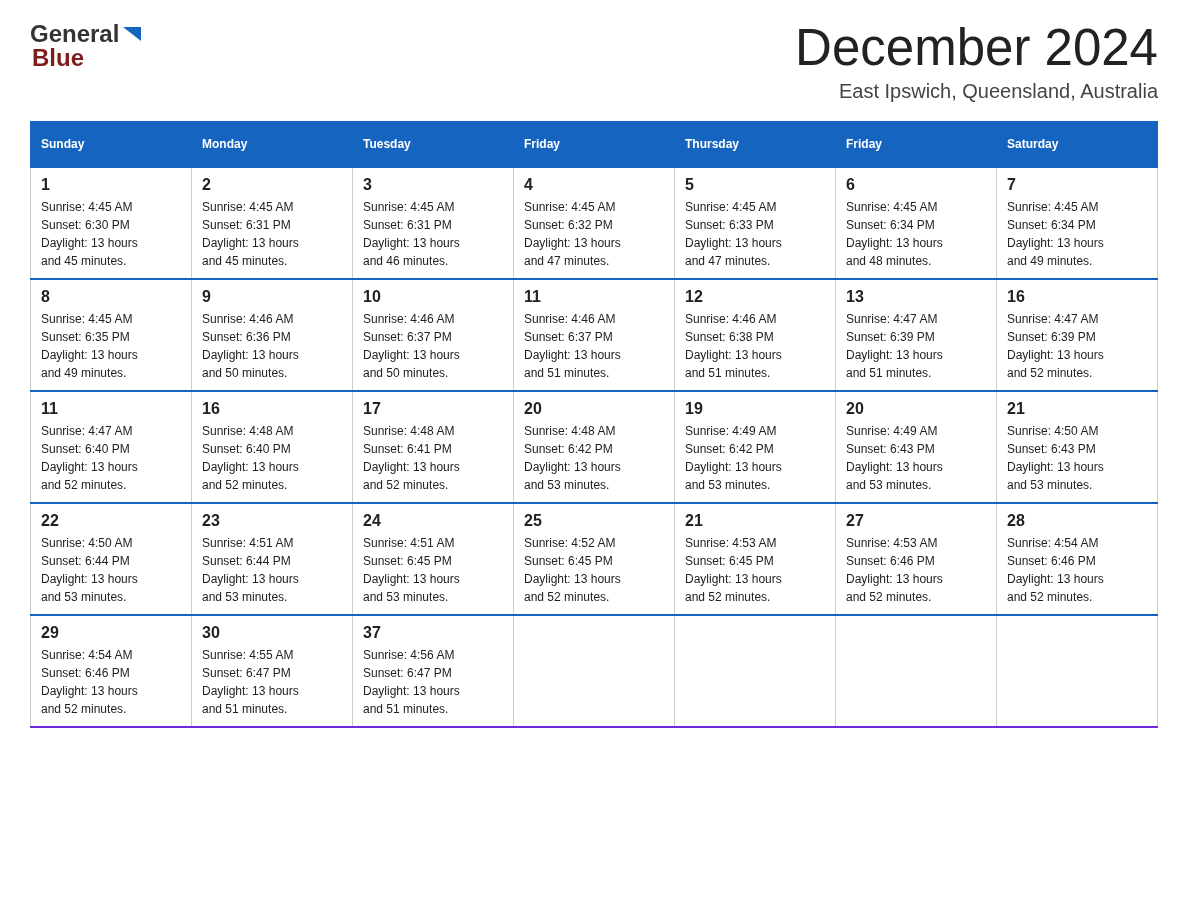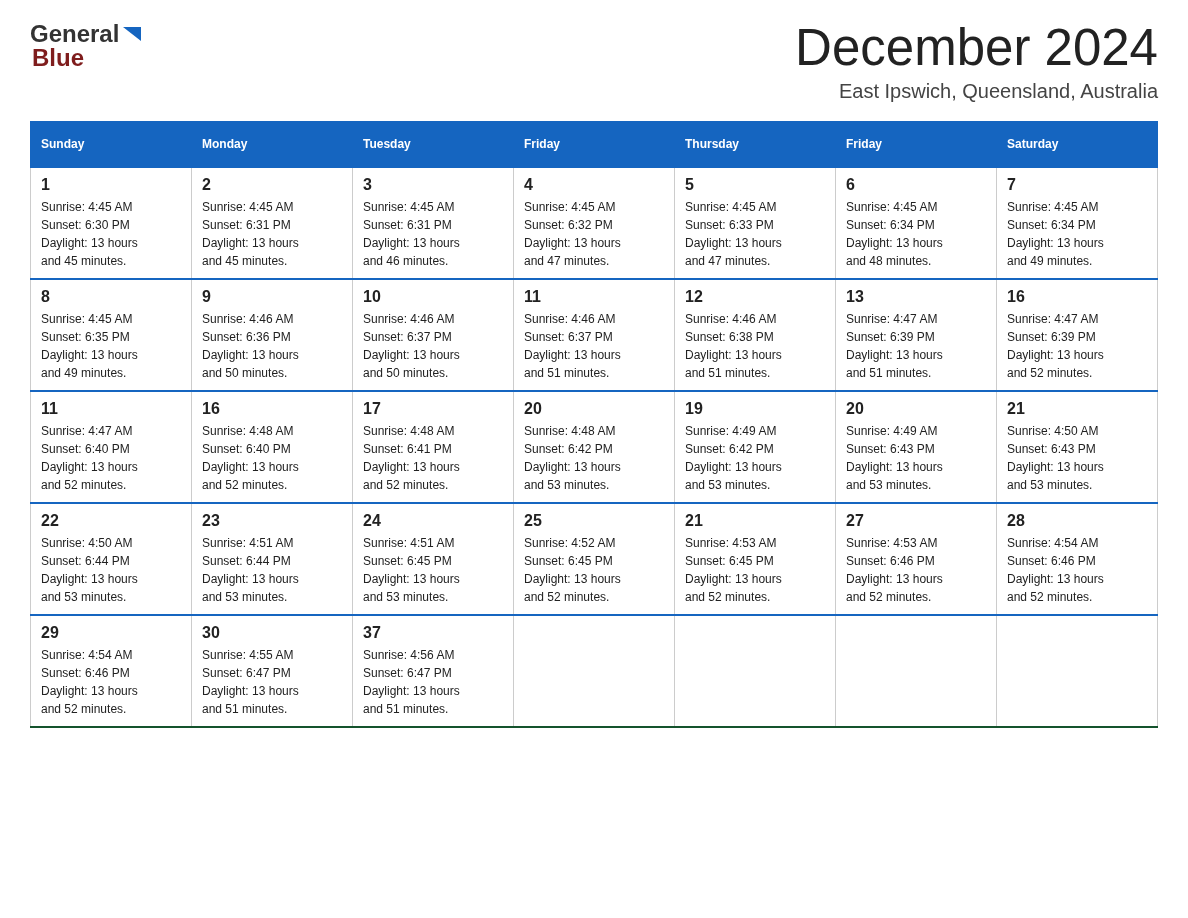--- a/index.html
+++ b/index.html
@@ -58,21 +58,21 @@
       font-weight: bold;
       display: block;
       margin-bottom: 4px;
     }
     .calendar-table tbody tr td .day-info {
       font-size: 12px;
       line-height: 1.5;
       color: #222;
     }
     .calendar-table tbody tr:last-child td {
-      border-bottom: 2px solid #14532d;
+      border-bottom: 2px solid #6d28d9;
     }
     .calendar-table tbody tr td:first-child {
       border-left: 1px solid #ccc;
     }
     
     .row-sep td {
       border-top: 2px solid #1565c0 !important;
     }
     .empty-cell {
       background: #fff;

